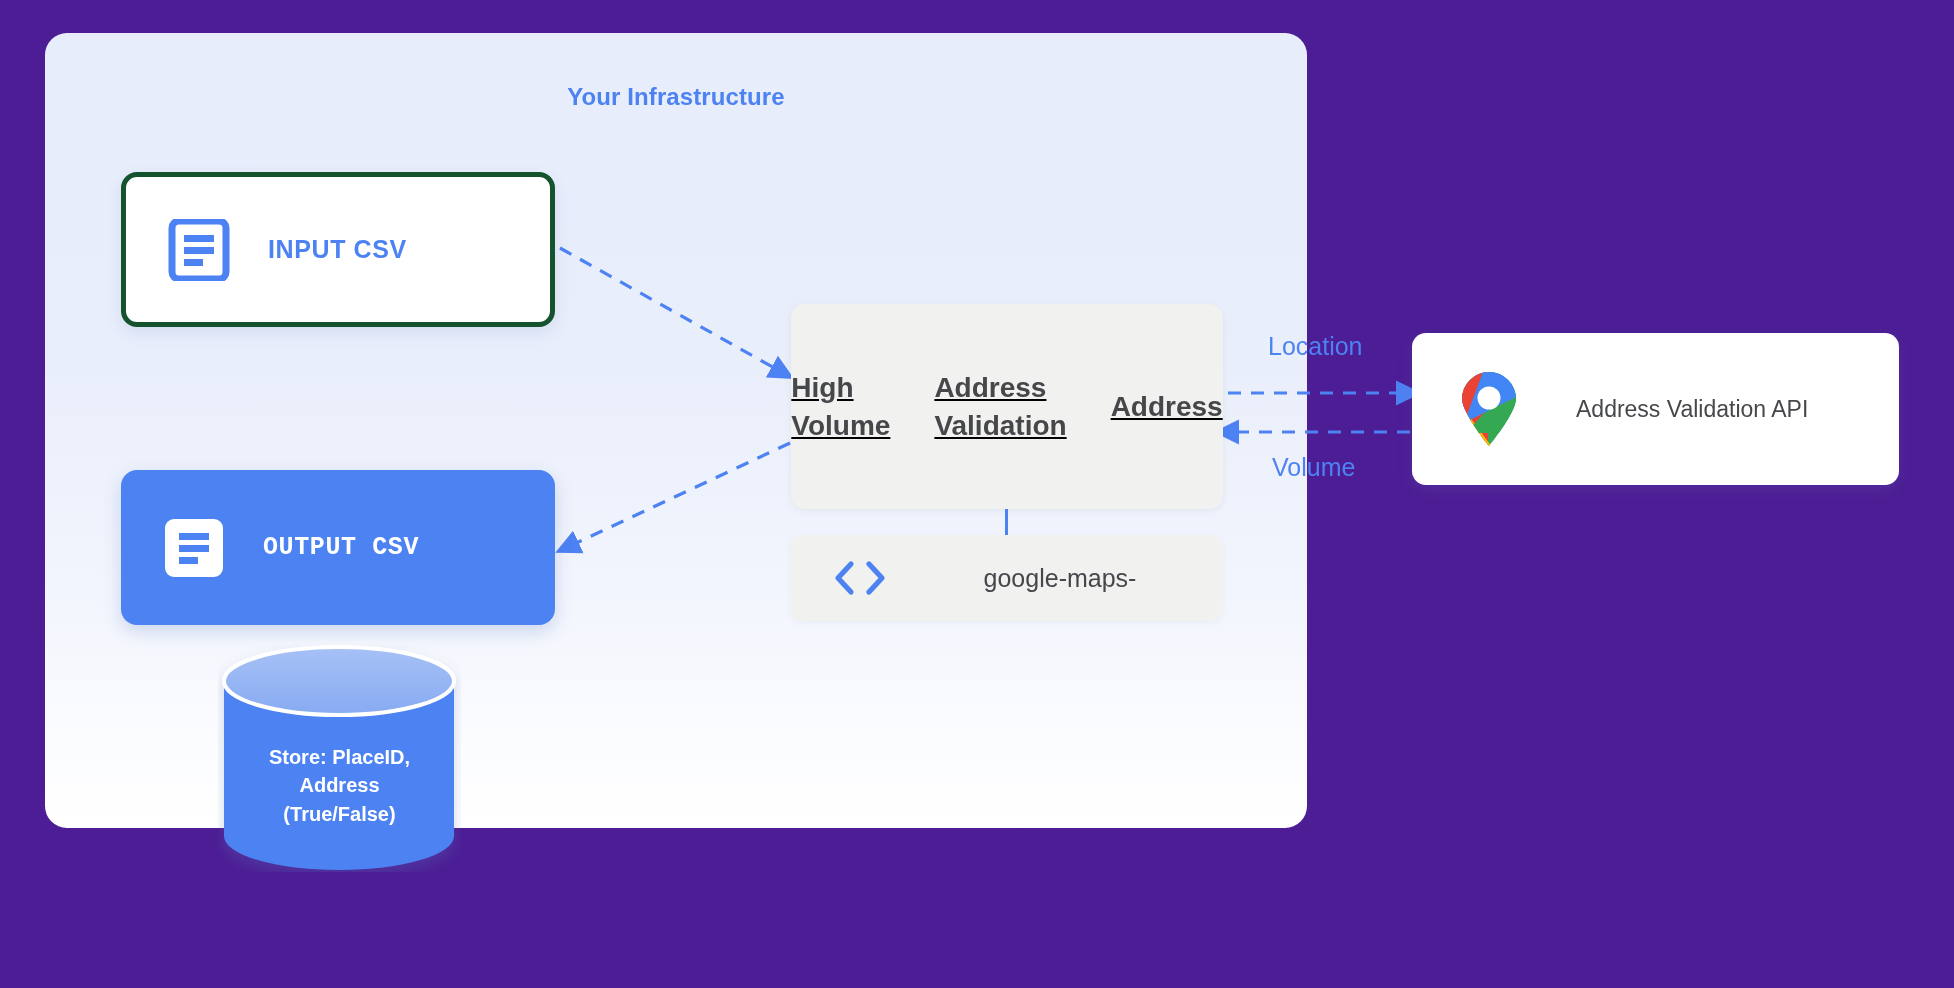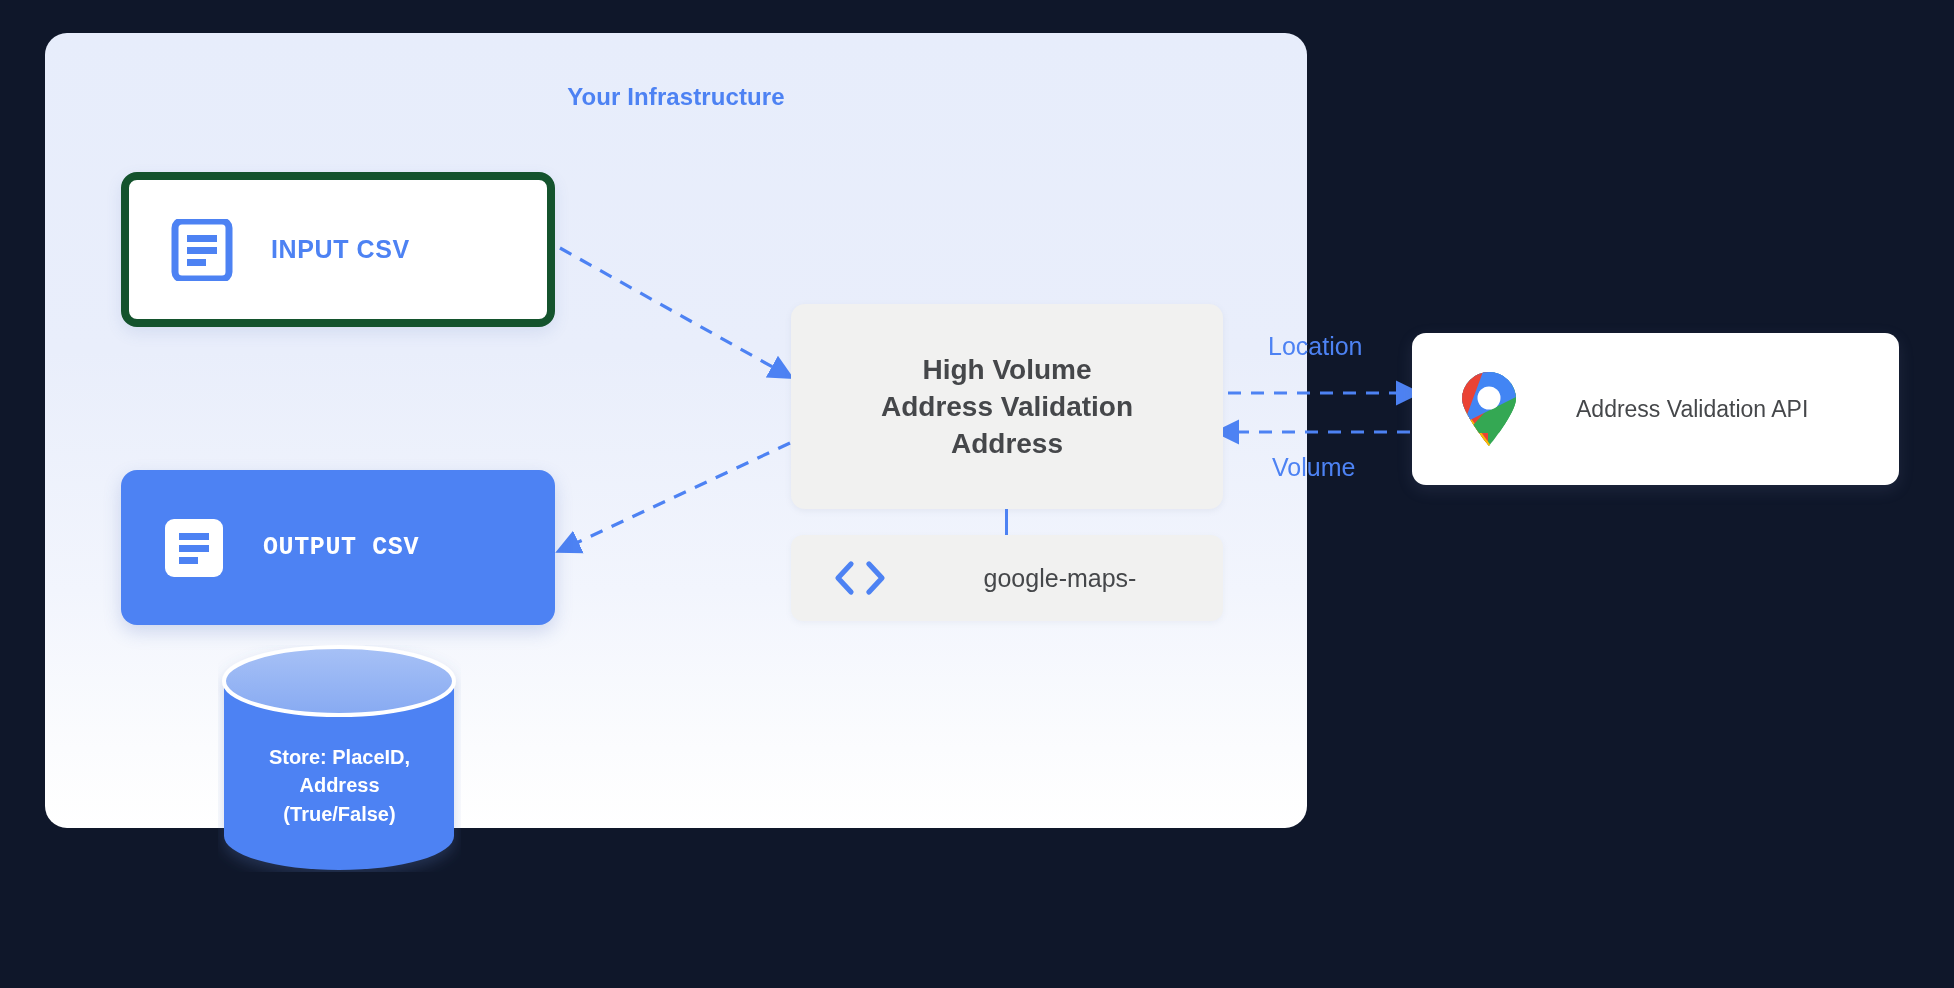--- a/index.html
+++ b/index.html
@@ -9,21 +9,21 @@
   }
   body {
     font-family: "Liberation Sans", sans-serif;
     -webkit-font-smoothing: antialiased;
   }
   #canvas {
     position: relative;
     width: 1954px;
     height: 988px;
     overflow: hidden;
-    background: #0f172a;
+    background: #4c1d95;
   }
 
   
   #infra-panel {
     position: absolute;
     left: 45px;
     top: 33px;
     width: 1262px;
     height: 795px;
     border-radius: 22px;
@@ -50,21 +50,21 @@
     border-radius: 14px;
   }
 
   
   #input-csv {
     left: 121px;
     top: 172px;
     width: 434px;
     height: 155px;
     background: #ffffff;
-    border: 8px solid #14532d;
+    border: 5px solid #14532d;
     border-radius: 16px;
     box-shadow: 0 6px 16px rgba(80,110,180,0.13);
     padding-left: 42px;
   }
   #input-csv .node-label {
     font-size: 25px;
     font-weight: bold;
     color: #4d82f3;
     letter-spacing: 0.6px;
     margin-left: 38px;
@@ -94,24 +94,25 @@
   .doc-icon { width: 62px; height: 62px; flex: 0 0 auto; }
 
   
   #script-box {
     left: 791px;
     top: 304px;
     width: 432px;
     height: 205px;
     background: #f1f1f0;
     border-radius: 14px;
-    flex-direction: column;
+    flex-direction: row;
     justify-content: center;
     text-align: left;
     box-shadow: 0 2px 6px rgba(120,130,150,0.10);
+    text-decoration: underline;
   }
   #script-box .script-text {
     font-size: 28px;
     font-weight: bold;
     color: #45474a;
     line-height: 1.33;
     padding: 0 22px;
   }
 
   

